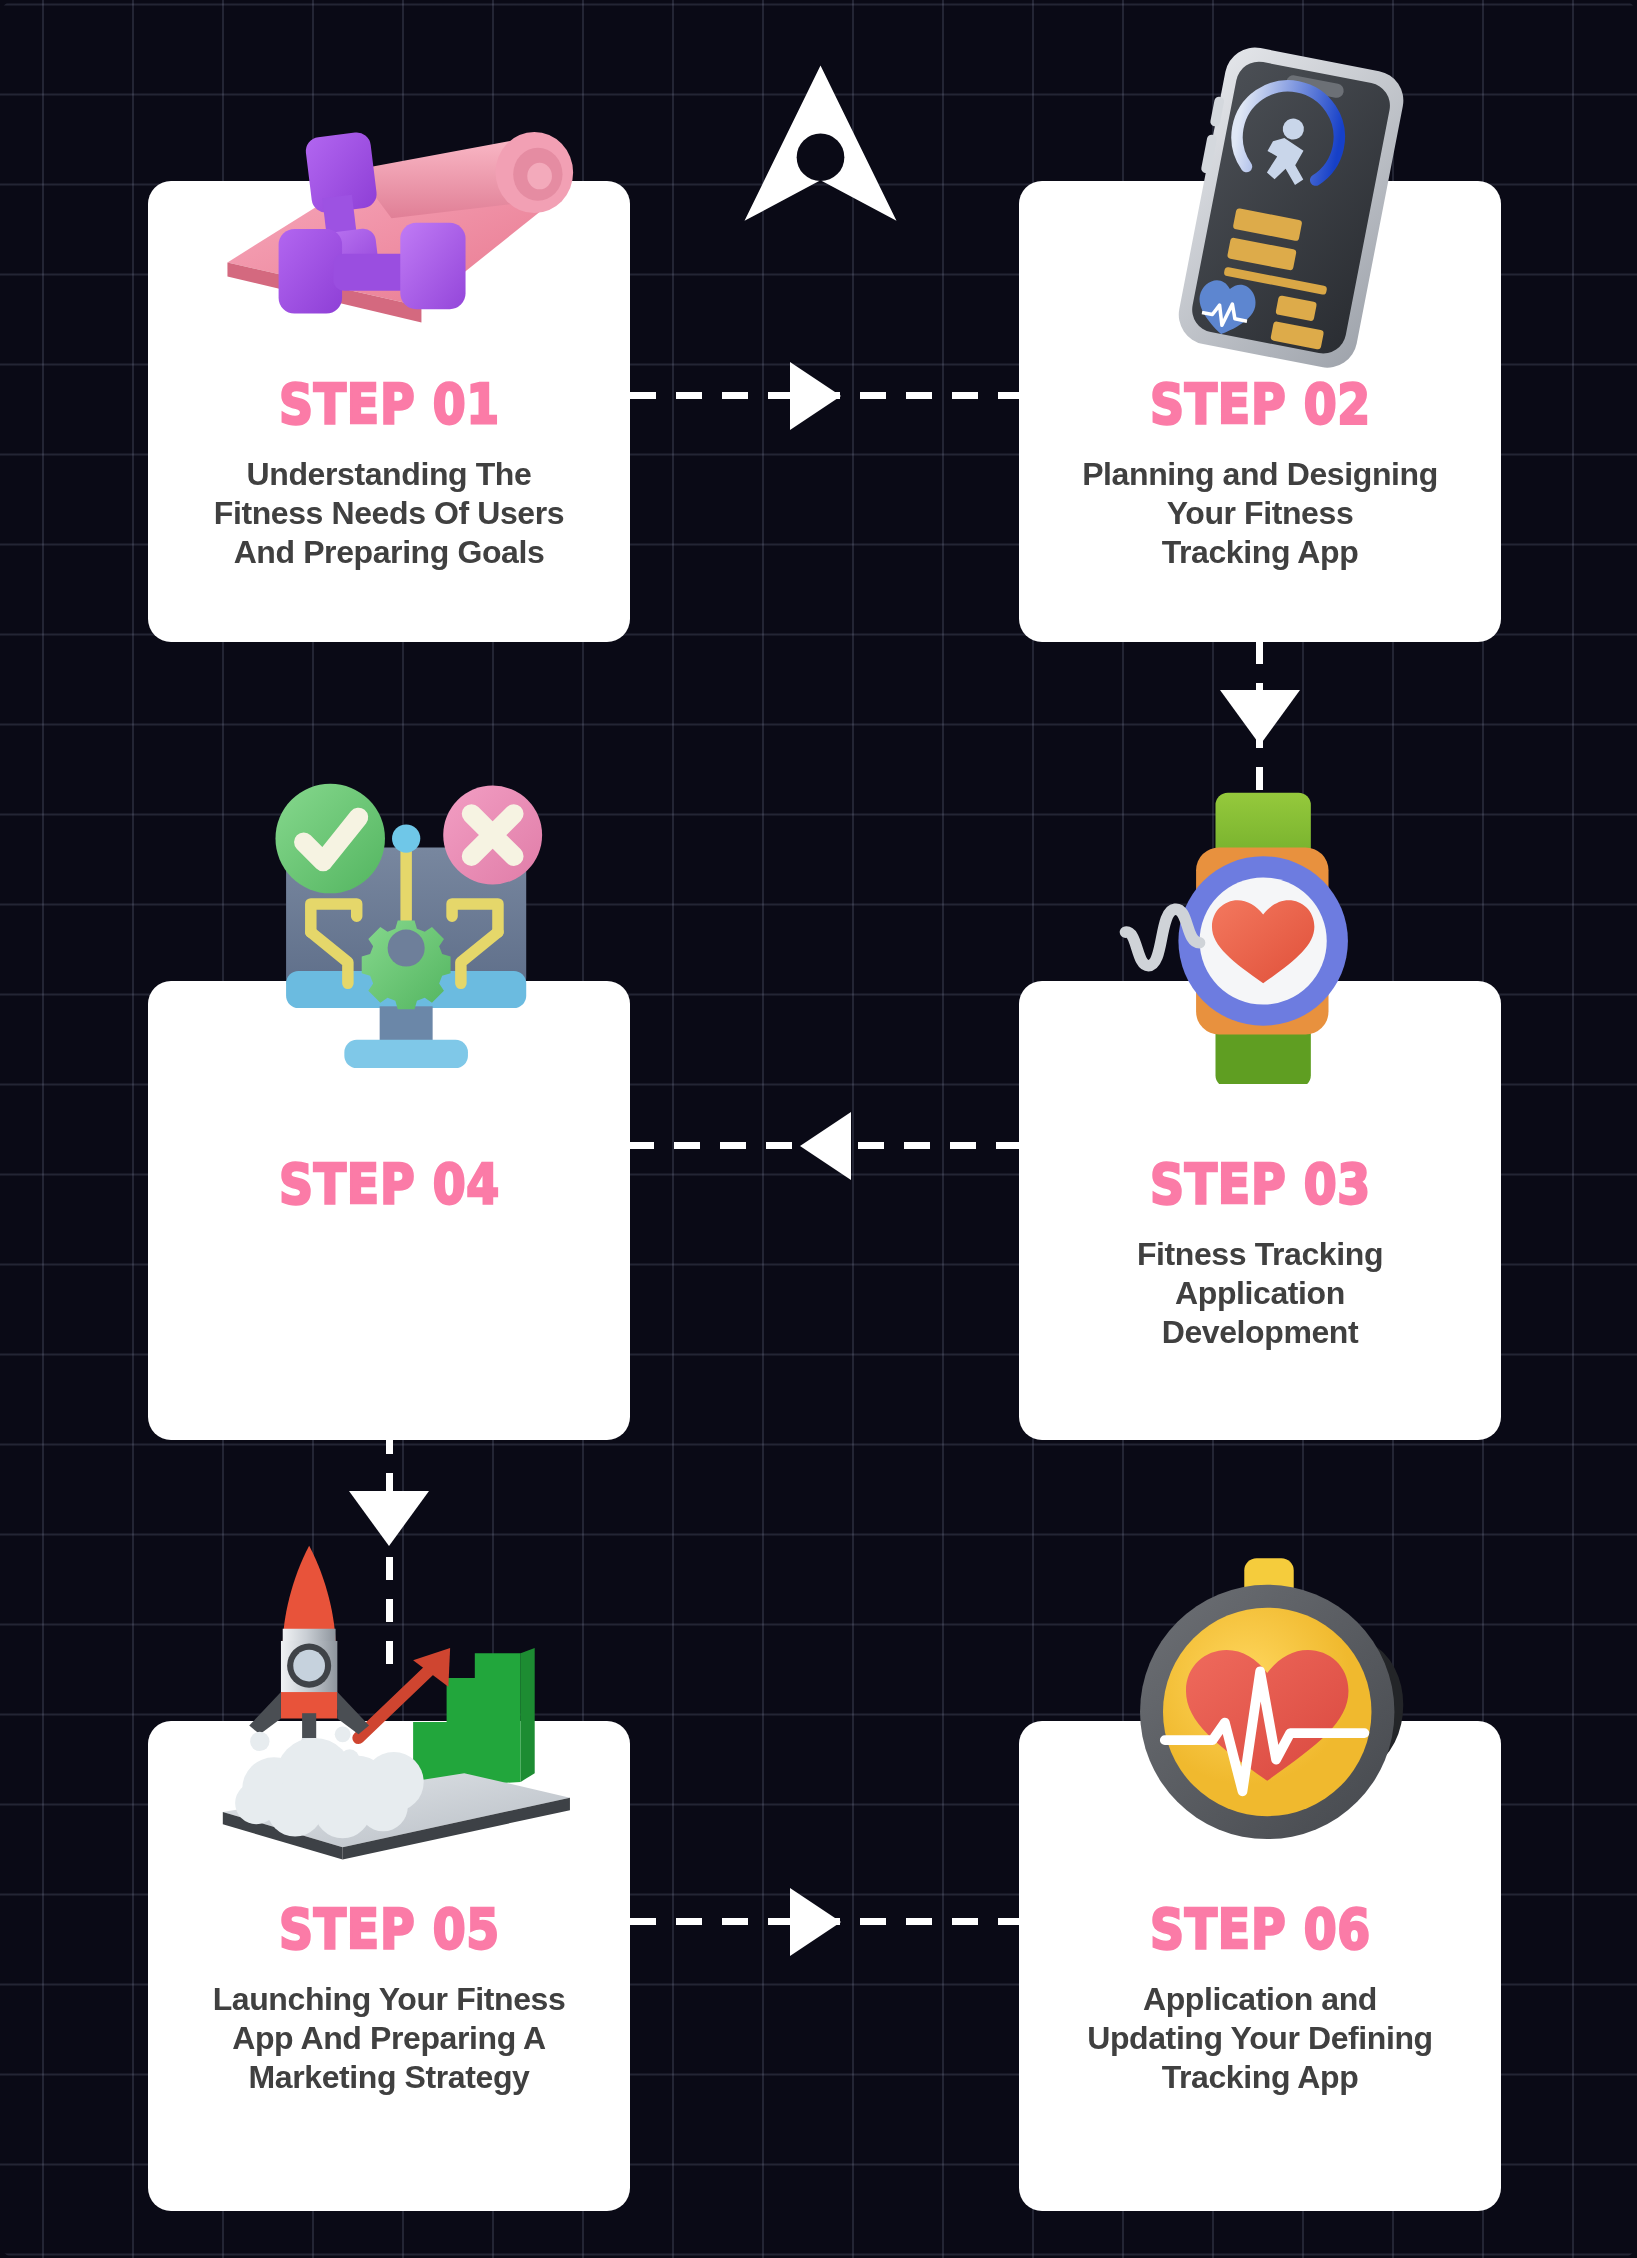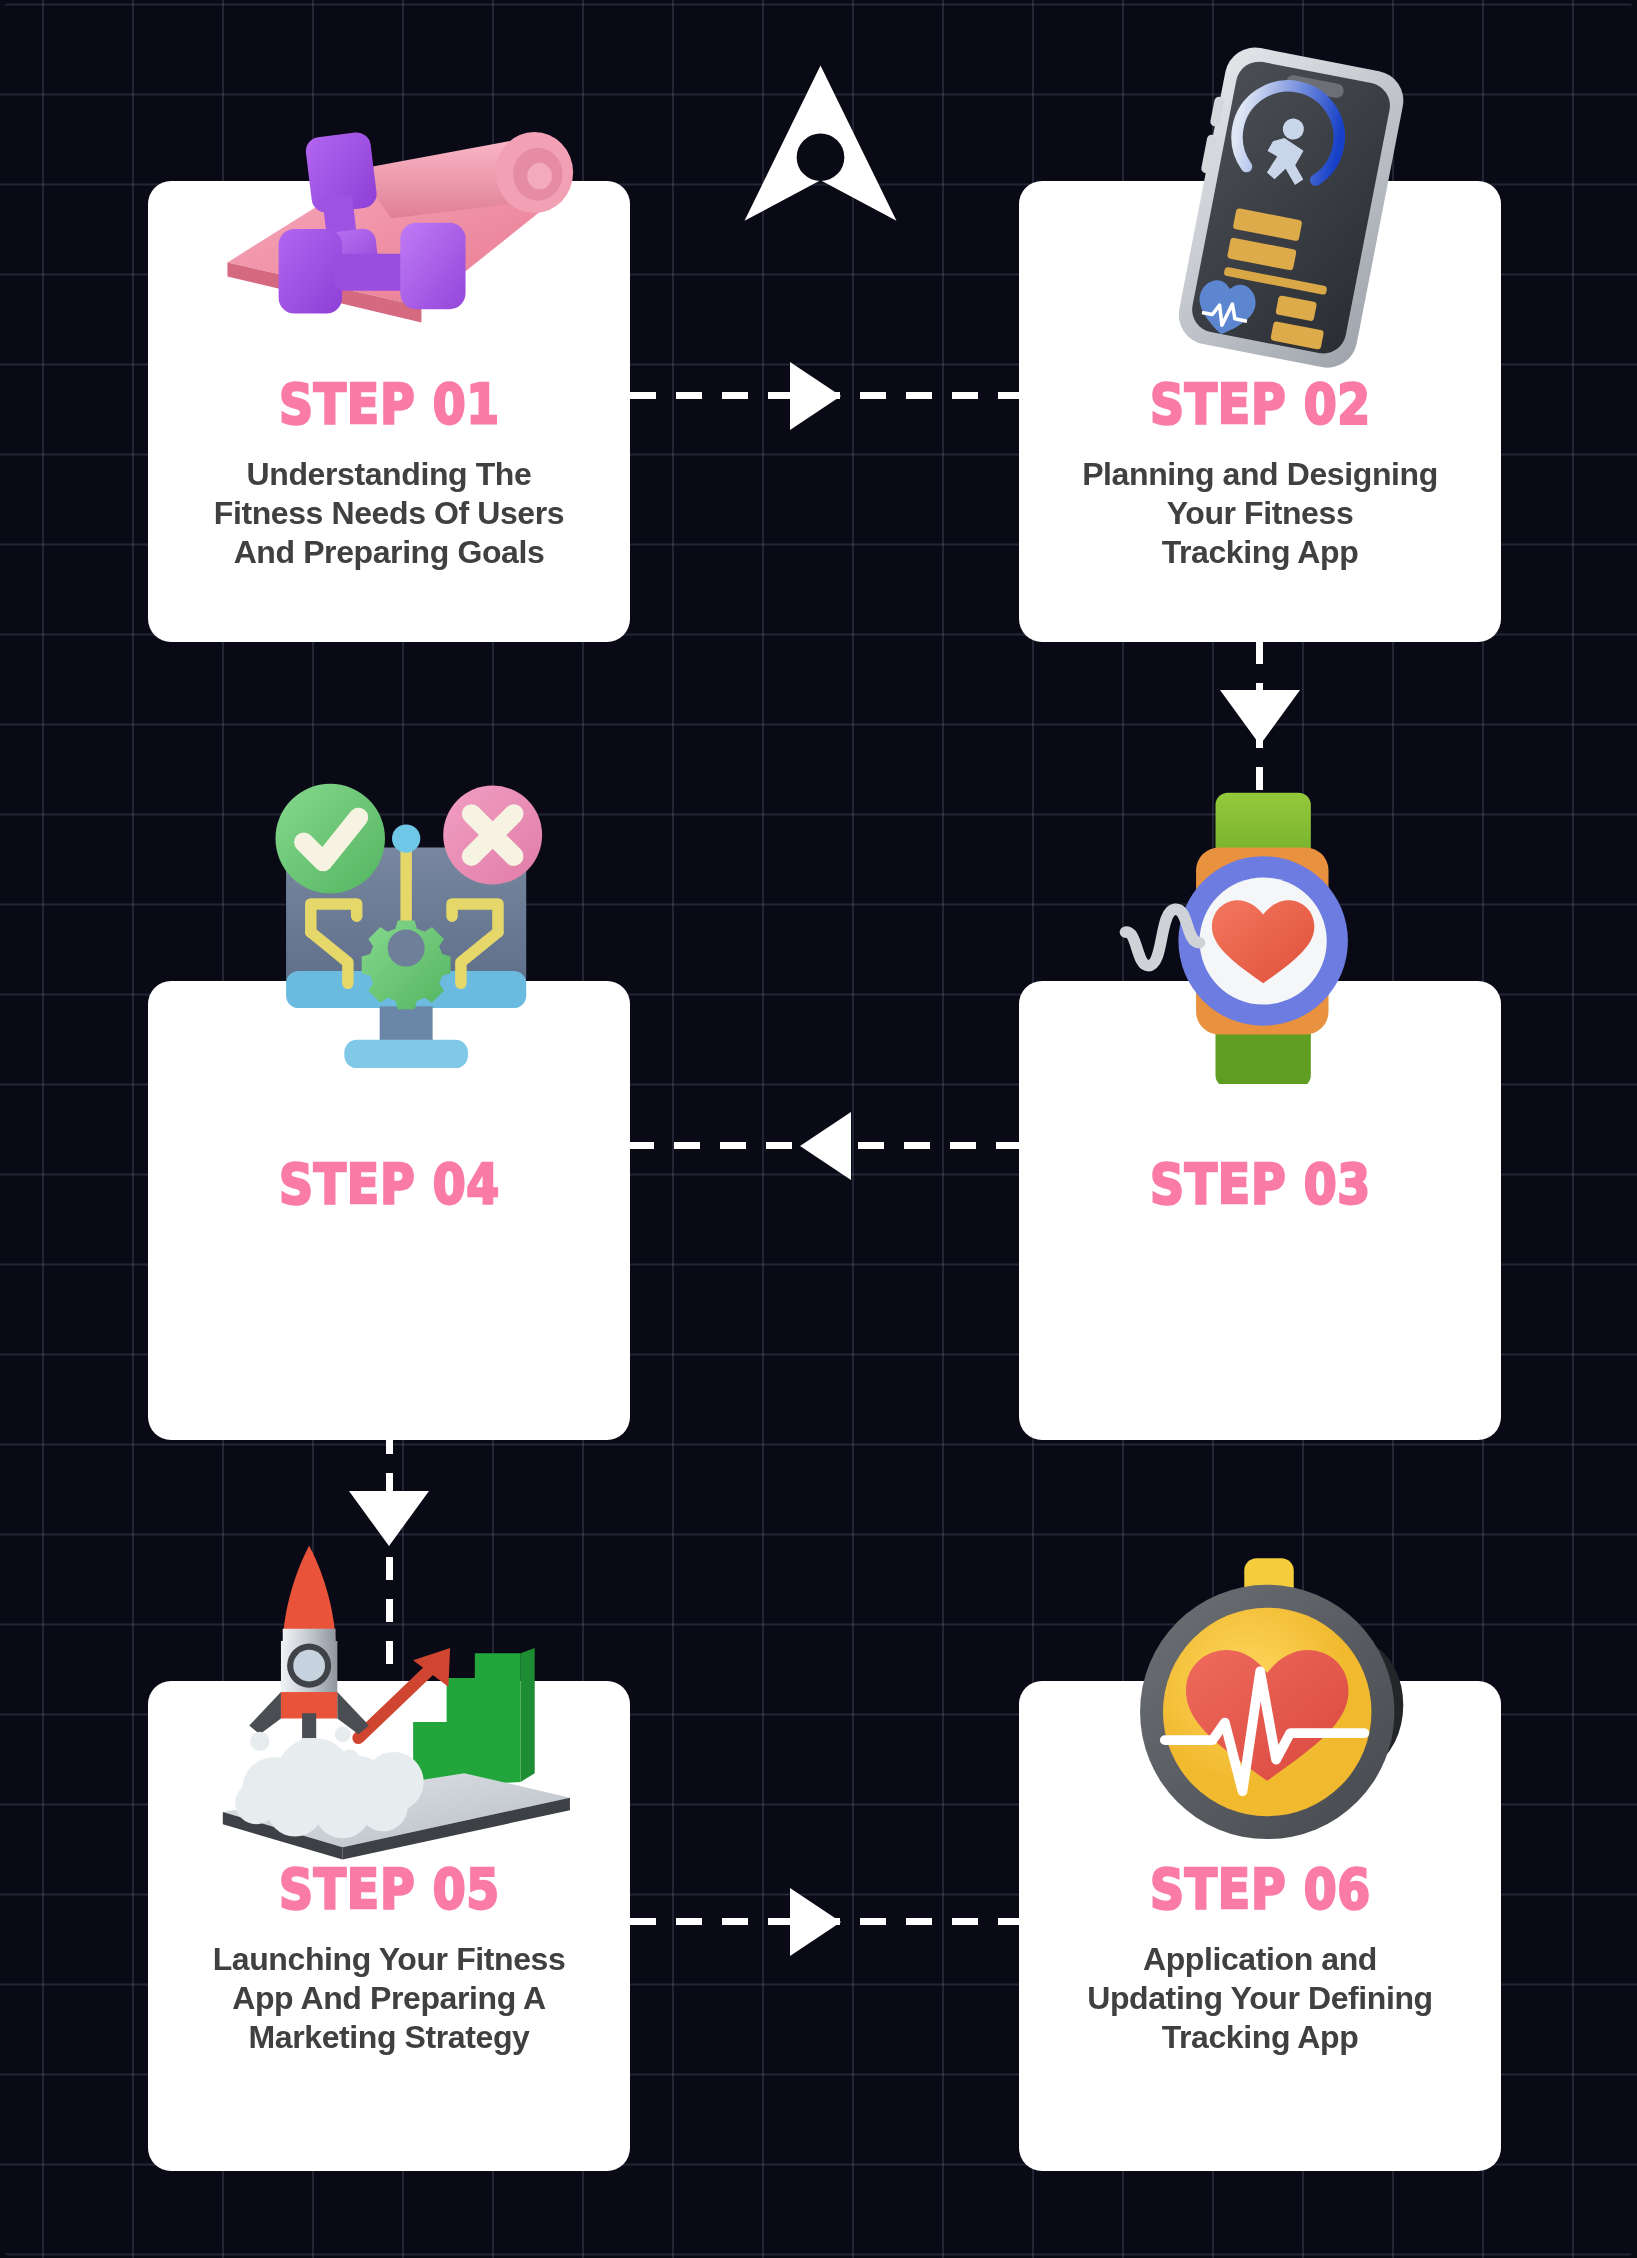--- a/index.html
+++ b/index.html
@@ -64,21 +64,21 @@
     color: #404040;
     text-align: center;
     letter-spacing: -0.4px;
   }
 
   
   .card.row1 { top: 181px; height: 461px; }
   .card.row1 .card-inner { padding-top: 196px; }
   .card.row2 { top: 981px; height: 459px; }
   .card.row2 .card-inner { padding-top: 176px; }
-  .card.row3 { top: 1681px; height: 490px; }
+  .card.row3 { top: 1721px; height: 490px; }
   .card.row3 .card-inner { padding-top: 181px; }
 
   .card.left  { left: 148px; }
   .card.right { left: 1019px; }
 
   
   .icon-art {
     position: absolute;
     z-index: 8;
     pointer-events: none;
@@ -397,20 +397,25 @@
 
   <div class="card row2 left">
     <div class="card-inner">
       <div class="step-label">STEP 04</div>
     </div>
   </div>
 
   <div class="card row2 right">
     <div class="card-inner">
       <div class="step-label">STEP 03</div>
+      <div class="step-desc">
+        <div>Fitness Tracking</div>
+        <div>Application</div>
+        <div>Development</div>
+      </div>
     </div>
   </div>
 
   <div class="card row3 left">
     <div class="card-inner">
       <div class="step-label">STEP 05</div>
       <div class="step-desc">
         <div>Launching Your Fitness</div>
         <div>App And Preparing A</div>
         <div>Marketing Strategy</div>

